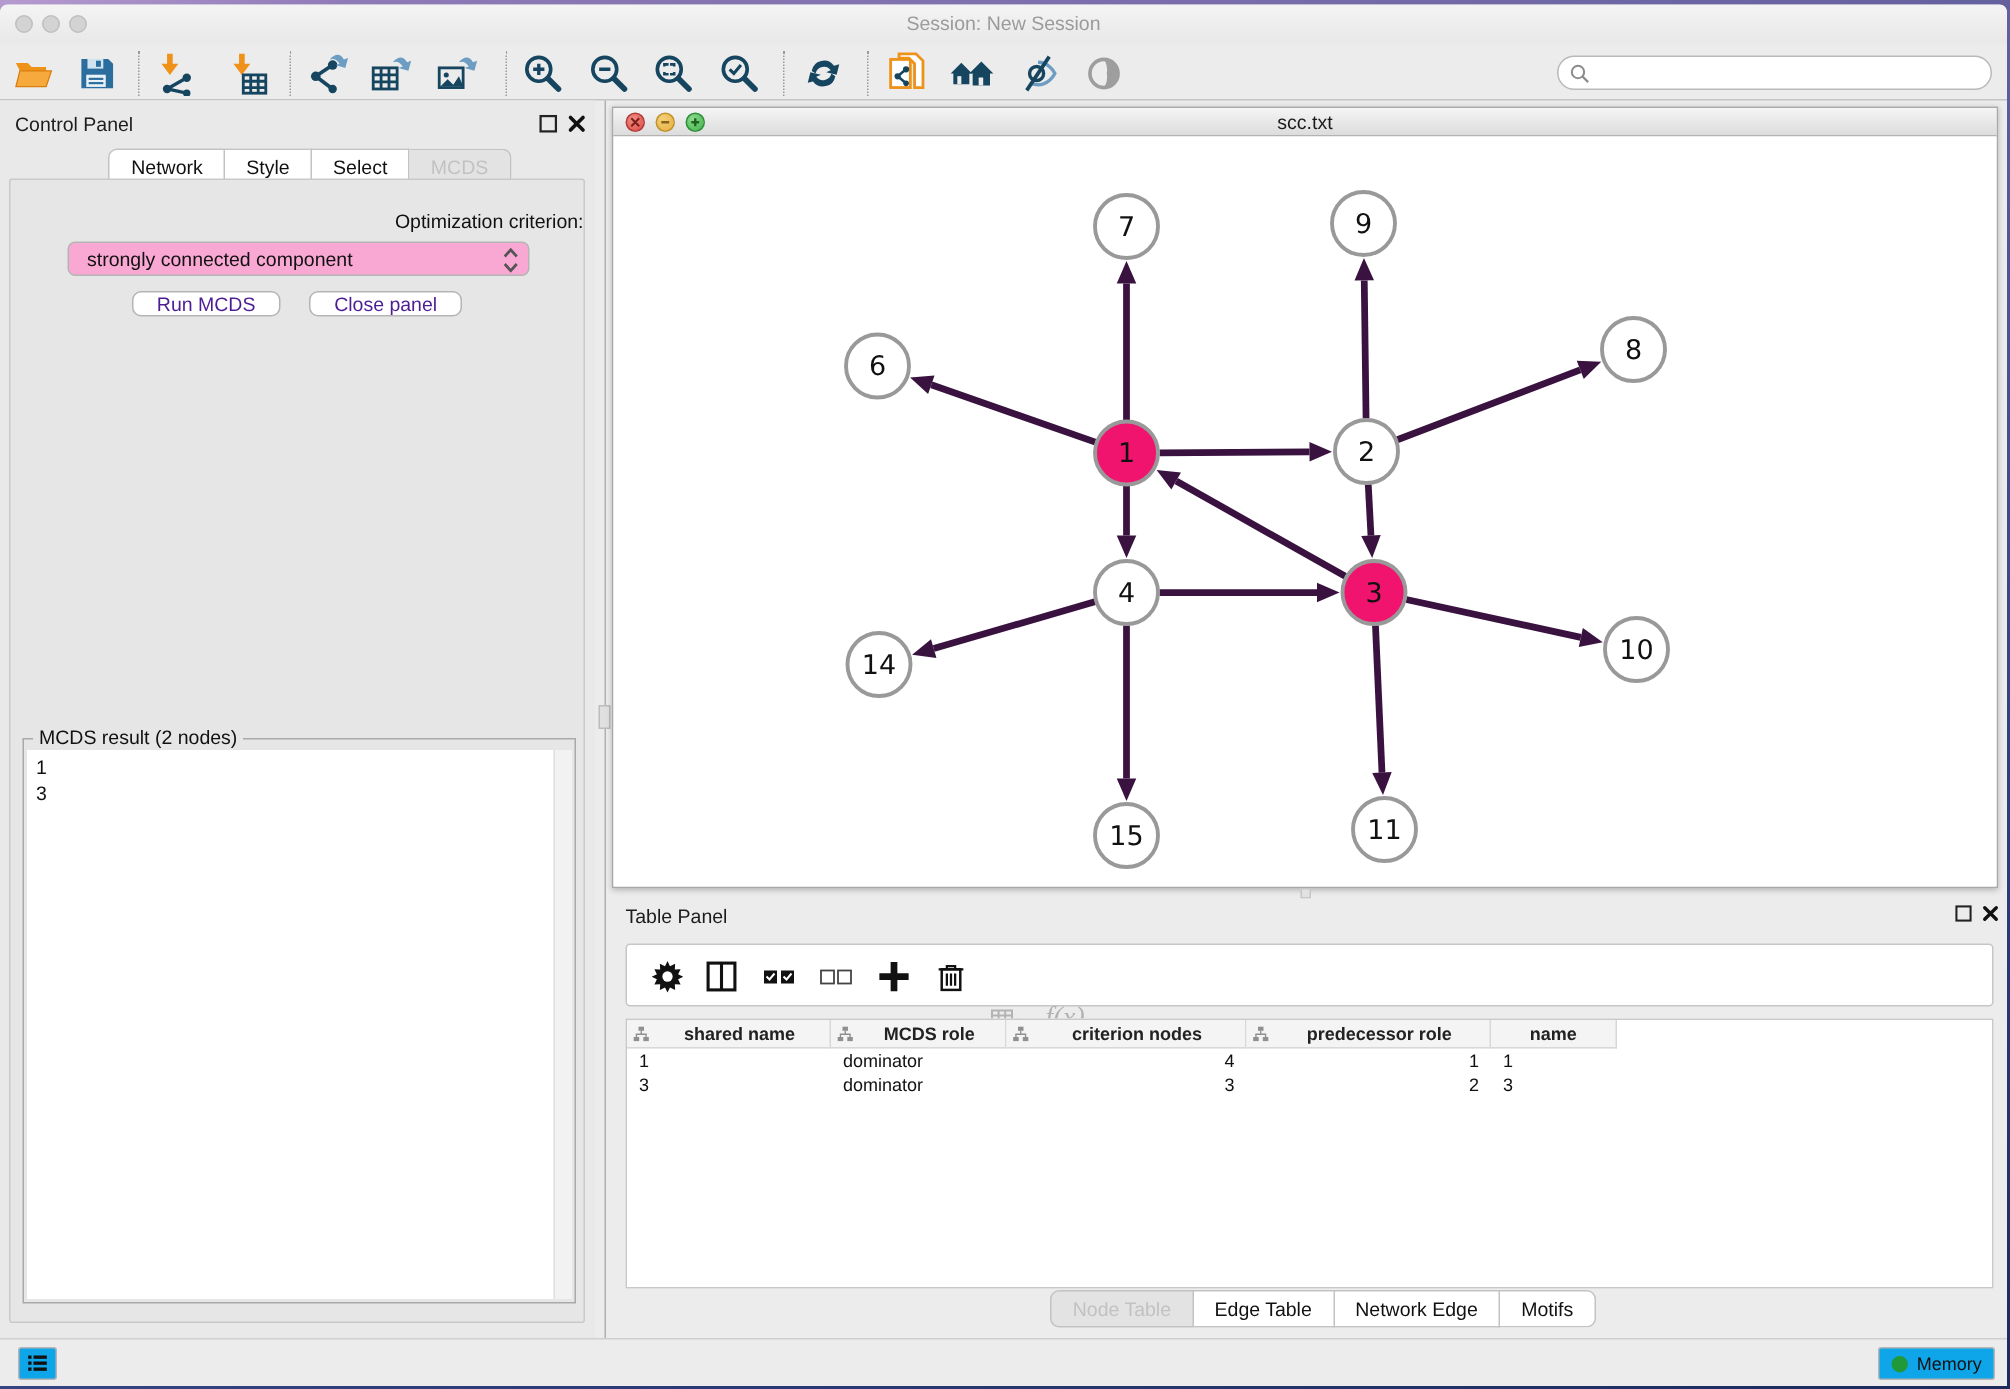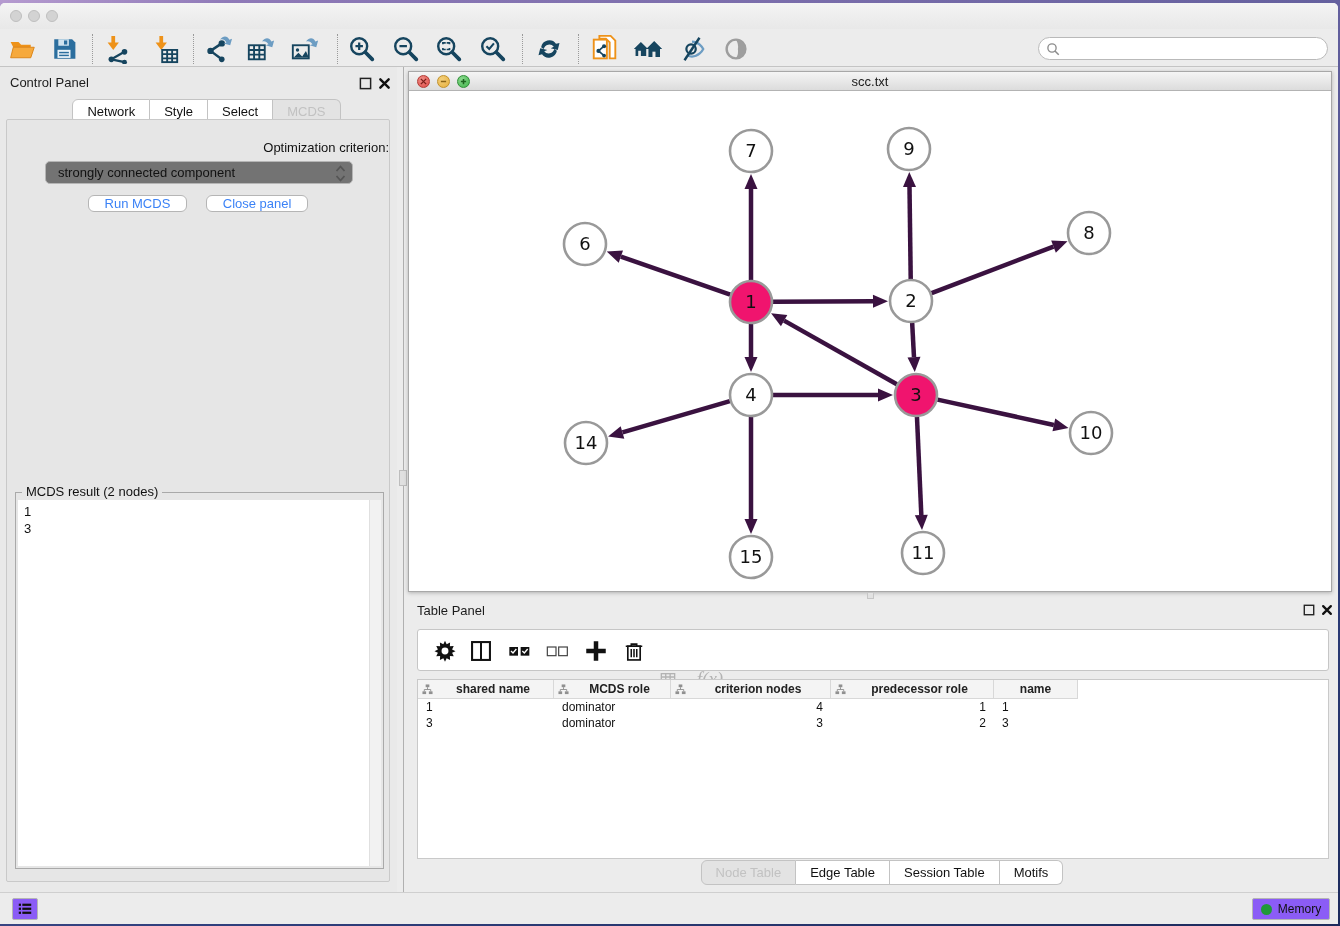--- a/index.html
+++ b/index.html
@@ -25,24 +25,24 @@
   .cp-header { position:absolute; top:8px; left:10px; font-size:13px; color:#1c1c1c; }
   .panel-btn { position:absolute; top:9px; width:13px; height:13px; cursor:pointer; }
   .cp-tabs { position:absolute; top:32px; left:0; width:100%; text-align:center; }
   .tabrow { display:inline-flex;margin-left:16px; }
   .tabrow .tab { padding:4px 14px; font-size:13px; background:#fff; border:1px solid #c3c3c3; border-left:none; color:#111; cursor:pointer; }
   .tabrow .tab:first-child { border-left:1px solid #c3c3c3; border-radius:6px 0 0 6px; }
   .tabrow .tab:last-child { border-radius:0 6px 6px 0; }
   .tabrow .tab.active { background:#e3e3e3; color:#c2c2c2; }
   .cp-inner { position:absolute; top:52px; left:6px; width:384px; height:763px; background:#e6e6e6; border:1px solid #c9c9c9; border-radius:2px; }
   .opt-label { position:absolute; top:20px; width:100%; text-align:right; font-size:13px; color:#111; }
-  .dropdown { position:absolute; top:41px; left:38px; width:308px; height:23px; background:#737373; border:1px solid #b5b5b5; border-radius:5px; font-size:13px; color:#111; line-height:21px; padding-left:12px; cursor:pointer; }
+  .dropdown { position:absolute; top:41px; left:38px; width:308px; height:23px; background:#f9a8d4; border:1px solid #b5b5b5; border-radius:5px; font-size:13px; color:#111; line-height:21px; padding-left:12px; cursor:pointer; }
   .dd-stepper { position:absolute; right:6px; top:3px; }
   .cp-buttons { position:absolute; top:74px; width:100%; text-align:center; }
-  .push-btn { display:inline-block; padding:0 16px; font-size:13px; color:#3b82f6; background:#fff; border:1px solid #b5b5b5; border-radius:6px; margin:0 7px; cursor:pointer; }
+  .push-btn { display:inline-block; padding:0 16px; font-size:13px; color:#4c1d95; background:#fff; border:1px solid #b5b5b5; border-radius:6px; margin:0 7px; cursor:pointer; }
   .result-group { position:absolute; top:372px; left:8px; width:369px; height:377px; border:1px solid #a9a9a9; }
   .result-legend { position:absolute; top:-9px; left:6px; background:#e6e6e6; padding:0 4px; font-size:13px; color:#111; }
   .result-area { position:absolute; top:7px; left:2px; right:2px; bottom:2px; background:#fff; font-size:13px; line-height:17px; padding:3px 6px; white-space:pre; color:#111; overflow:hidden; }
   .result-scroll { position:absolute; top:7px; right:2px; bottom:2px; width:12px; background:#f2f2f2; border-left:1px solid #e0e0e0; }
   .cp-grip { position:absolute; left:399px; top:467px; width:8px; height:16px; background:#e0e0e0; border:1px solid #bdbdbd; }
   .cp-divider { position:absolute; left:403px; top:64px; width:1px; height:828px; background:#b0b0b0; }
 
   
   .net-window { position:absolute; top:68px; left:408px; width:924px; height:521px; background:#fff; border:1px solid #a8a8a8; box-shadow:0 1px 4px rgba(0,0,0,.25); }
   .net-titlebar { position:absolute; top:0; left:0; right:0; height:19px; background:linear-gradient(#f5f5f5,#dcdcdc); border-bottom:1px solid #b3b3b3; }
@@ -64,33 +64,34 @@
   .dt-th .th-label { flex:1; text-align:center;font-weight:bold; }
   .dt-th svg { margin-left:4px; flex:none; }
   .dt-body { position:absolute; top:19px; left:0; right:0; }
   .dt-row { display:flex; height:16px; cursor:pointer; }
   .dt-td { font-size:12px; color:#111; padding:1px 8px 0 8px; }
   .ta-r { text-align:right; } .ta-l { text-align:left; }
   .tp-tabs { position:absolute; bottom:10px; left:0; width:100%; text-align:center; }
 
   
   .statusbar { position:absolute; bottom:0; left:0; right:0; height:32px; background:#ececec; border-top:1px solid #cfcfcf; }
-  .sb-btn { position:absolute; top:5px; height:22px; background:#8b5cf6; border:1px solid #b5b5b5; border-radius:2px; display:flex; align-items:center; justify-content:center; cursor:pointer; }
+  .sb-btn { position:absolute; top:5px; height:22px; background:#0ea5e9; border:1px solid #b5b5b5; border-radius:2px; display:flex; align-items:center; justify-content:center; cursor:pointer; }
   .mem-dot { width:11px; height:11px; border-radius:50%; margin-right:6px; }
   .mem-label { font-size:12px; color:#111; }
 </style>
 </head>
 <body>
 
 <div id="app">
 
   <div class="titlebar">
     <span class="tl-dot" style="left:10px"></span>
     <span class="tl-dot" style="left:28px"></span>
     <span class="tl-dot" style="left:46px"></span>
+    <div class="win-title">Session: New Session</div>
   </div>
 
   <div class="main-toolbar">
     <div class="tb-icon" style="left:6px">
       <svg width="28" height="28" viewBox="0 0 32 32">
           <path d="M3 8 h9 l3 3 h11 v3 H6 z" fill="#ee9219"></path>
           <path d="M6 14 h24 l-4 12 H3 z" fill="#f6a93c" stroke="#d97f0e" stroke-width="1"></path>
         </svg>
     </div>
     <div class="tb-icon" style="left:48px">
@@ -466,21 +467,21 @@
             <div class="dt-td ta-r" style="width: 160px;">3</div>
             <div class="dt-td ta-r" style="width: 163px;">2</div>
             <div class="dt-td ta-l" style="width: 84px;">3</div>
           </div>
         </div>
     </div>
 
     <div class="tp-tabs"><div class="tabrow">
           <span class="tab active">Node Table</span>
           <span class="tab">Edge Table</span>
-          <span class="tab">Session Table</span>
+          <span class="tab">Network Edge</span>
           <span class="tab">Motifs</span>
         </div></div>
   </div>
 
   <div class="statusbar">
     <div class="sb-btn" style="left:12px;width:26px">
       <svg width="16" height="16" viewBox="0 0 18 18">
           <rect x="2" y="3" width="2.5" height="2.5" fill="#111"></rect>
           <rect x="6" y="3" width="10" height="2.5" fill="#111"></rect>
           <rect x="2" y="7.5" width="2.5" height="2.5" fill="#111"></rect>

